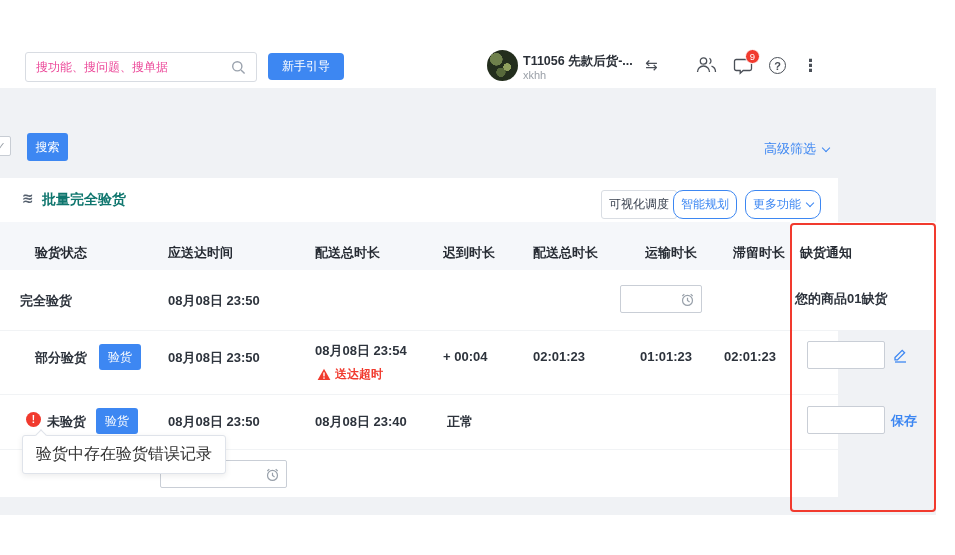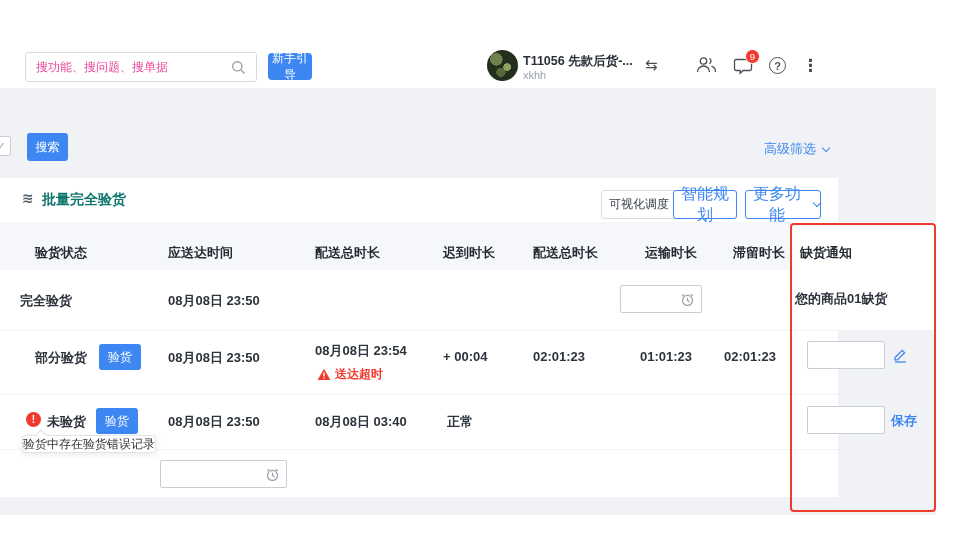--- a/index.html
+++ b/index.html
@@ -18,22 +18,22 @@
 
   .search-box { left: 25px; top: 52px; width: 232px; height: 30px; background: #fff;
     border: 1px solid #d8dce2; border-radius: 3px; display: flex; align-items: center;
     padding: 0 10px; justify-content: space-between; }
   .ph { font-size: 12px; color: #ec4899; }
 
   .btn-primary { background: #3d87f2; color: #fff; border: none; border-radius: 3px;
     font-size: 12px; display: flex; align-items: center; justify-content: center; cursor: pointer; }
   .btn-ghost { background: #fff; border: 1px solid #d9dde3; border-radius: 3px; font-size: 12px;
     color: #3a4250; display: flex; align-items: center; justify-content: center; gap: 6px; margin-left: 12px; }
-  .btn-outline { background: #fff; border: 1px solid #3d87f2; color: #3d87f2; border-radius: 3px;
-    font-size: 16px; display: flex; align-items: center; justify-content: center; gap: 6px; }
+  .btn-outline { background: #fff; border: 1px solid #3d87f2; color: #3d87f2; border-radius: 10px;
+    font-size: 12px; display: flex; align-items: center; justify-content: center; gap: 6px; }
   .promo { left: 345px; top: 52px; height: 27px; padding: 0 14px; border-radius: 14px;
     background: linear-gradient(90deg, #ffab55, #ff7a3a); color: #fff; font-size: 12px;
     display: flex; align-items: center; box-shadow: 0 3px 7px rgba(255,120,60,.45); }
   .avatar { left: 487px; top: 50px; width: 31px; height: 31px; border-radius: 50%;
     background:
       radial-gradient(circle at 30% 30%, #6f814c 0 20%, transparent 21%),
       radial-gradient(circle at 65% 55%, #8fa05e 0 14%, transparent 15%),
       radial-gradient(circle at 45% 72%, #57693b 0 16%, transparent 17%),
       #232e1d; }
   .acc-name { left: 523px; top: 53px; font-size: 12.5px; font-weight: 700; color: #2b3038; }
@@ -61,23 +61,23 @@
   .cell { font-size: 13px; font-weight: 700; color: #2d333c; white-space: nowrap; }
   .badge { background: #3d87f2; color: #fff; font-size: 12px; border-radius: 3px;
     padding: 6px 9px; line-height: 1.2; }
   .input-box { background: #fff; border: 1px solid #c9ced6; border-radius: 2px;
     display: flex; align-items: center; justify-content: flex-end; padding: 0 6px; }
   .err-dot { width: 15px; height: 15px; border-radius: 50%; background: #f13a2e; color: #fff;
     font-size: 10px; font-weight: 700; display: flex; align-items: center; justify-content: center; }
   .overtime { display: flex; align-items: center; gap: 4px; color: #f13a2e; font-size: 12px; font-weight: 600; }
   .blue-link { color: #3d87f2; font-size: 13px; font-weight: 600; }
 
-  .tooltip { left: 22px; top: 435px; height: 18px; background: #fff; border: 1px solid #dfe3ea;
+  .tooltip { left: 22px; top: 435px; height: 39px; background: #fff; border: 1px solid #dfe3ea;
     border-radius: 3px; box-shadow: 0 2px 6px rgba(0,0,0,.08); display: flex; align-items: center;
-    padding: 0 0; font-size: 12px; color: #333; z-index: 5; }
+    padding: 0 13px; font-size: 16px; color: #333; z-index: 5; }
   .tooltip .arrow { position: absolute; left: 14px; top: -5px; width: 8px; height: 8px;
     background: #fff; border-left: 1px solid #dfe3ea; border-top: 1px solid #dfe3ea;
     transform: rotate(45deg); }
   .red-box { left: 790px; top: 223px; width: 146px; height: 289px; border: 2px solid #f13a2e;
     border-radius: 4px; pointer-events: none; z-index: 6; }
 </style>
 </head>
 <body>
 
 <div class="stage">
@@ -90,21 +90,21 @@
   <div class="abs rowline" style="top:394px"></div>
   <div class="abs rowline" style="top:449px"></div>
 
   <div class="abs search-box">
     <span class="ph">搜功能、搜问题、搜单据</span>
     <svg width="15" height="15" viewBox="0 0 15 15" fill="none" stroke="#9aa2ad" stroke-width="1.4">
         <circle cx="6.3" cy="6.3" r="4.6"></circle>
         <path d="m10 10 3.6 3.6"></path>
       </svg>
   </div>
-  <button class="abs btn-primary" style="left:268px;top:53px;width:44px;height:27px;border-radius:4px">新手引导</button>
+  <button class="abs btn-primary" style="left:268px;top:53px;width:76px;height:27px;border-radius:4px">新手引导</button>
   <div class="abs avatar"></div>
   <div class="abs acc-name">T11056 先款后货-...</div>
   <div class="abs acc-sub">xkhh</div>
   <div class="abs glyph" style="left:645px;top:56px;font-size:15px">⇆</div>
   <svg class="abs" style="left:696px;top:56px" width="21" height="18" viewBox="0 0 21 18" fill="none" stroke="#4a4f57" stroke-width="1.3">
     <circle cx="7.5" cy="5" r="3.2"></circle>
     <path d="M1.5 16c0-3.3 2.7-6 6-6s6 2.7 6 6"></path>
     <path d="M13.5 2.3a3.2 3.2 0 0 1 0 5.4M15.5 10.2c2.4.8 4 3.1 4 5.8"></path>
   </svg>
   <svg class="abs" style="left:733px;top:58px" width="20" height="18" viewBox="0 0 20 18" fill="none" stroke="#4a4f57" stroke-width="1.3">
@@ -169,21 +169,21 @@
   <div class="abs input-box" style="left:807px;top:341px;width:78px;height:28px"></div>
   <svg class="abs" style="left:892px;top:347px" width="16" height="16" viewBox="0 0 16 16">
     <path d="M3 10.5 10.2 3.3l2.4 2.4L5.4 12.9H3v-2.4z" fill="none" stroke="#3d87f2" stroke-width="1.3"></path>
     <path d="M3 15h11" stroke="#3d87f2" stroke-width="1.3"></path>
   </svg>
 
   <div class="abs err-dot" style="left:26px;top:412px">!</div>
   <div class="abs cell" style="left:47px;top:413px">未验货</div>
   <span class="abs badge" style="left:96px;top:408px">验货</span>
   <div class="abs cell" style="left:168px;top:413px">08月08日 23:50</div>
-  <div class="abs cell" style="left:315px;top:413px">08月08日 03:40</div>
+  <div class="abs cell" style="left:315px;top:413px">08月08日 23:40</div>
   <div class="abs cell" style="left:447px;top:413px">正常</div>
   <div class="abs input-box" style="left:807px;top:406px;width:78px;height:28px"></div>
   <div class="abs blue-link" style="left:891px;top:412px">保存</div>
 
   <div class="abs input-box" style="left:160px;top:460px;width:127px;height:28px">
     <svg width="15" height="15" viewBox="0 0 16 16" fill="none" stroke="#98a0aa" stroke-width="1.3">
       <circle cx="8" cy="9" r="5.3"></circle>
         <path d="M8 6.2V9l2.2 1.6"></path>
         <path d="M2.5 4.2 4.6 2.3M13.5 4.2 11.4 2.3"></path>
     </svg>

